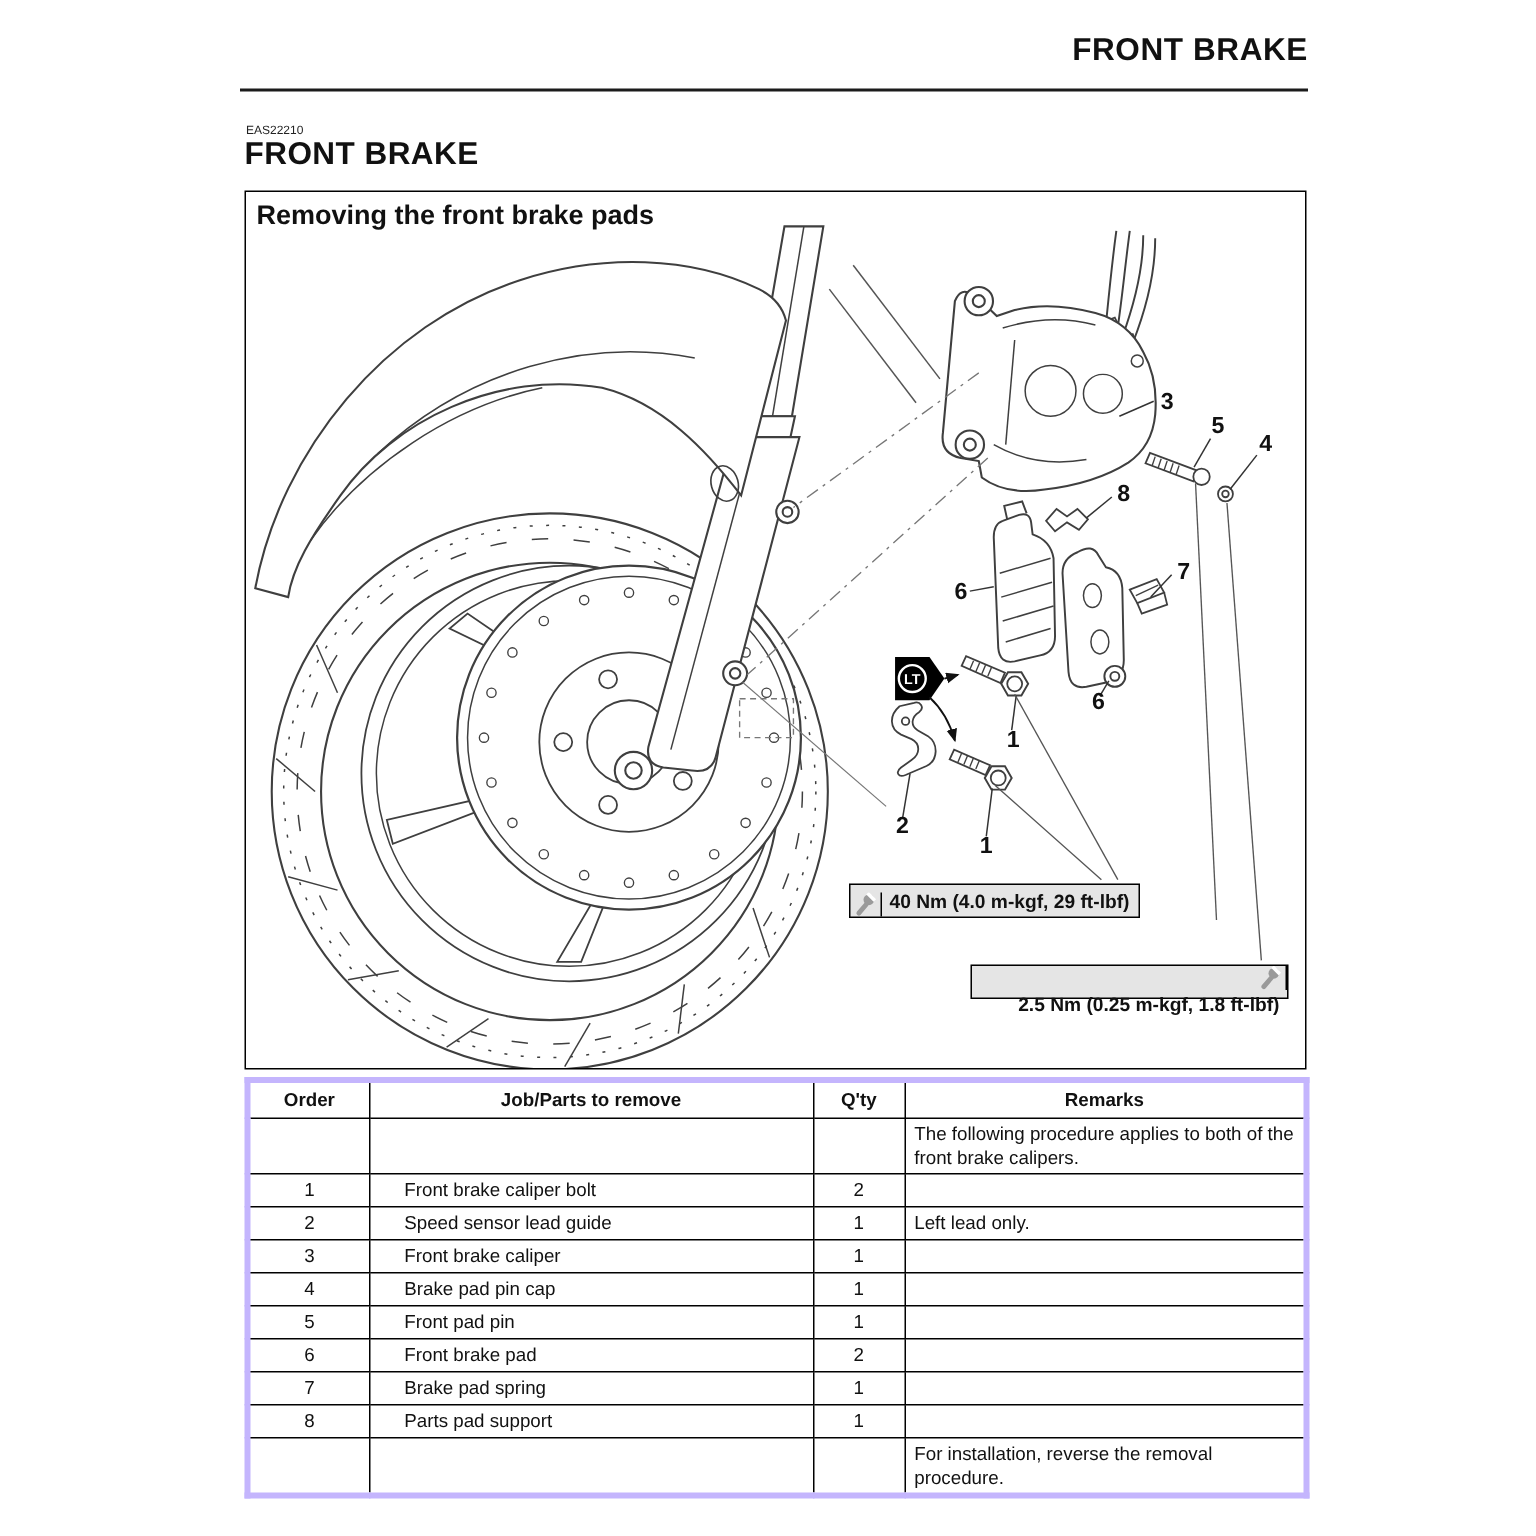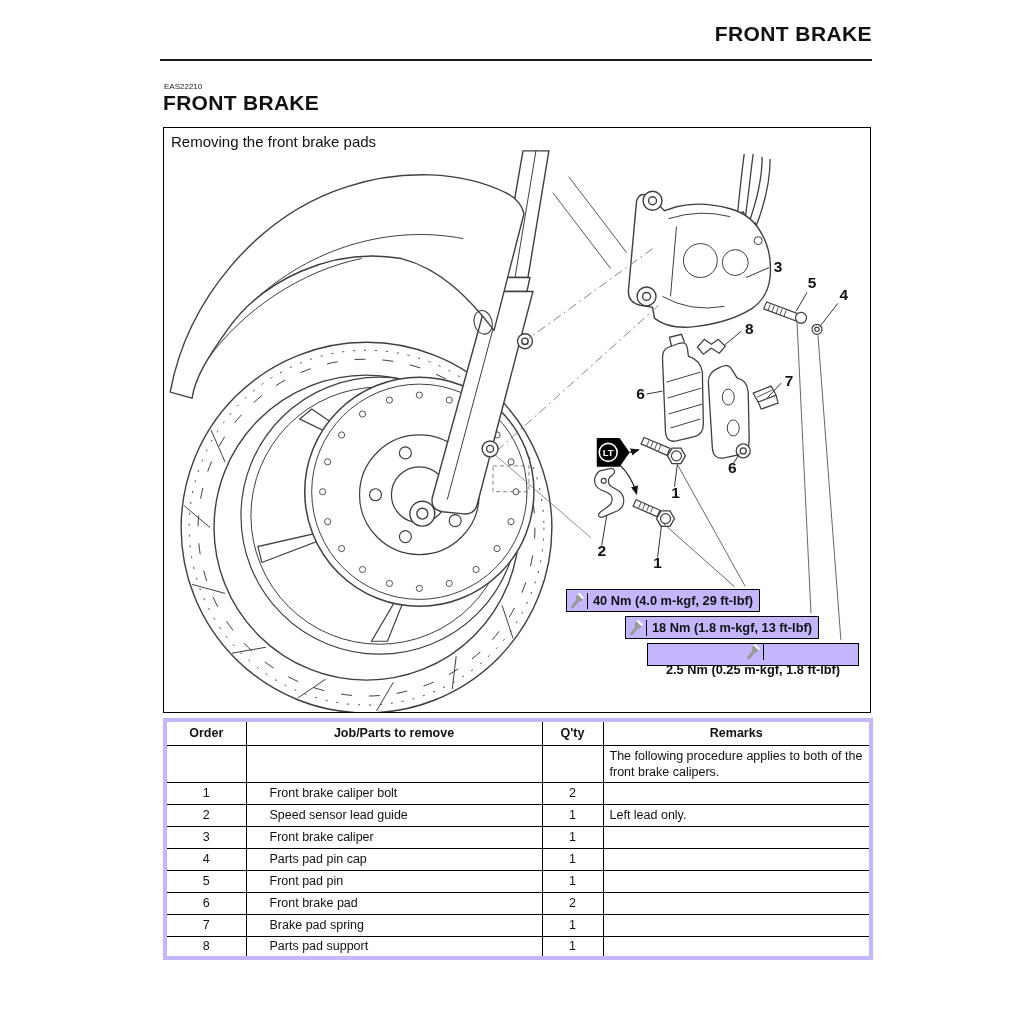--- a/index.html
+++ b/index.html
@@ -8,25 +8,25 @@
   #page { position:relative; width:1024px; height:1024px; background:#fff; overflow:hidden;border-radius:24px; }
 
   .running-header { position:absolute; top:22px; left:160px; width:712px; text-align:right;
     font-size:21px; font-weight:bold; letter-spacing:.4px; color:#111; }
   .top-rule { position:absolute; top:59px; left:160px; width:712px; height:2px; background:#1b1b1b; }
   .section-code { position:absolute; top:83px; left:164px; font-size:8px; line-height:8px; color:#222; }
   .section-title { position:absolute; top:91px; left:163px; font-size:21px; font-weight:bold; letter-spacing:.3px; }
 
   .figure { position:absolute; top:127px; left:163px; width:708px; height:586px;
     border:1.5px solid #000; background:#fff; }
-  .figure-caption { position:absolute; top:5px; left:7px; font-size:15px; font-weight:normal; }
+  .figure-caption { position:absolute; top:5px; left:7px; font-size:18px; font-weight:bold; }
   .diagram-svg { position:absolute; inset:0; width:100%; height:100%; }
 
-  .torque-box { position:absolute; height:23px; border:1.6px solid #000; background:#c4b5fd;
-    display:flex; align-items:center; }
+  .torque-box { position:absolute; height:23px; border:1.6px solid #000; background:#e5e5e5;
+    display:flex; align-items:flex-end; }
   .tq-icon { width:21px; border-right:1.2px solid #000; display:flex; align-items:center; justify-content:center; }
   .tq-label { font-size:12.8px; font-weight:bold; line-height:20px; padding:0 5px 0 5px; white-space:nowrap; }
   #tq1 { left:402px; top:461px; width:194px; }
   #tq2 { left:461px; top:488px; width:194px; }
   #tq3 { left:483px; top:515px; width:212px;flex-direction:column; }
 
   .parts-table { position:absolute; top:718px; left:163px; width:706px;
     border-collapse:collapse; border:4px solid #c4b5fd; table-layout:fixed; }
   .parts-table th, .parts-table td { border:1.2px solid #000; font-size:12.5px; vertical-align:middle; overflow:hidden; }
   .parts-table th { font-weight:bold; height:25px; text-align:center; }
@@ -300,30 +300,20 @@
     <div class="torque-box" id="tq1">
       <span class="tq-icon">
         <svg width="16" height="16" viewBox="0 0 18 18">
           <circle cx="11.5" cy="5.5" r="4" fill="#9a9a9a"></circle>
           <path d="M4 15.5 L9.5 9" stroke="#9a9a9a" stroke-width="3.6" stroke-linecap="round"></path>
           <path d="M10.5 0.5 L16 6" stroke="#fff" stroke-width="2.6"></path>
         </svg>
       </span>
       <span class="tq-label">40 Nm (4.0 m-kgf, 29 ft-lbf)</span>
     </div>
-    <div class="torque-box" id="tq2">
-      <span class="tq-icon">
-        <svg width="16" height="16" viewBox="0 0 18 18">
-          <circle cx="11.5" cy="5.5" r="4" fill="#9a9a9a"></circle>
-          <path d="M4 15.5 L9.5 9" stroke="#9a9a9a" stroke-width="3.6" stroke-linecap="round"></path>
-          <path d="M10.5 0.5 L16 6" stroke="#fff" stroke-width="2.6"></path>
-        </svg>
-      </span>
-      <span class="tq-label">18 Nm (1.8 m-kgf, 13 ft-lbf)</span>
-    </div>
     <div class="torque-box" id="tq3">
       <span class="tq-icon">
         <svg width="16" height="16" viewBox="0 0 18 18">
           <circle cx="11.5" cy="5.5" r="4" fill="#9a9a9a"></circle>
           <path d="M4 15.5 L9.5 9" stroke="#9a9a9a" stroke-width="3.6" stroke-linecap="round"></path>
           <path d="M10.5 0.5 L16 6" stroke="#fff" stroke-width="2.6"></path>
         </svg>
       </span>
       <span class="tq-label">2.5 Nm (0.25 m-kgf, 1.8 ft-lbf)</span>
     </div>
@@ -364,21 +354,21 @@
         <td class="c-remarks">Left lead only.</td>
       </tr>
       <tr>
         <td class="c-order">3</td>
         <td class="c-job">Front brake caliper</td>
         <td class="c-qty">1</td>
         <td class="c-remarks"></td>
       </tr>
       <tr>
         <td class="c-order">4</td>
-        <td class="c-job">Parts pad pin cap</td>
+        <td class="c-job">Brake pad pin cap</td>
         <td class="c-qty">1</td>
         <td class="c-remarks"></td>
       </tr>
       <tr>
         <td class="c-order">5</td>
         <td class="c-job">Front pad pin</td>
         <td class="c-qty">1</td>
         <td class="c-remarks"></td>
       </tr>
       <tr>
@@ -392,16 +382,22 @@
         <td class="c-job">Brake pad spring</td>
         <td class="c-qty">1</td>
         <td class="c-remarks"></td>
       </tr>
       <tr>
         <td class="c-order">8</td>
         <td class="c-job">Parts pad support</td>
         <td class="c-qty">1</td>
         <td class="c-remarks"></td>
       </tr>
+      <tr class="tall">
+        <td class="c-order"></td>
+        <td class="c-job"></td>
+        <td class="c-qty"></td>
+        <td class="c-remarks">For installation, reverse the removal procedure.</td>
+      </tr>
     </tbody>
   </table>
 
 </div>
 
 </body></html>

